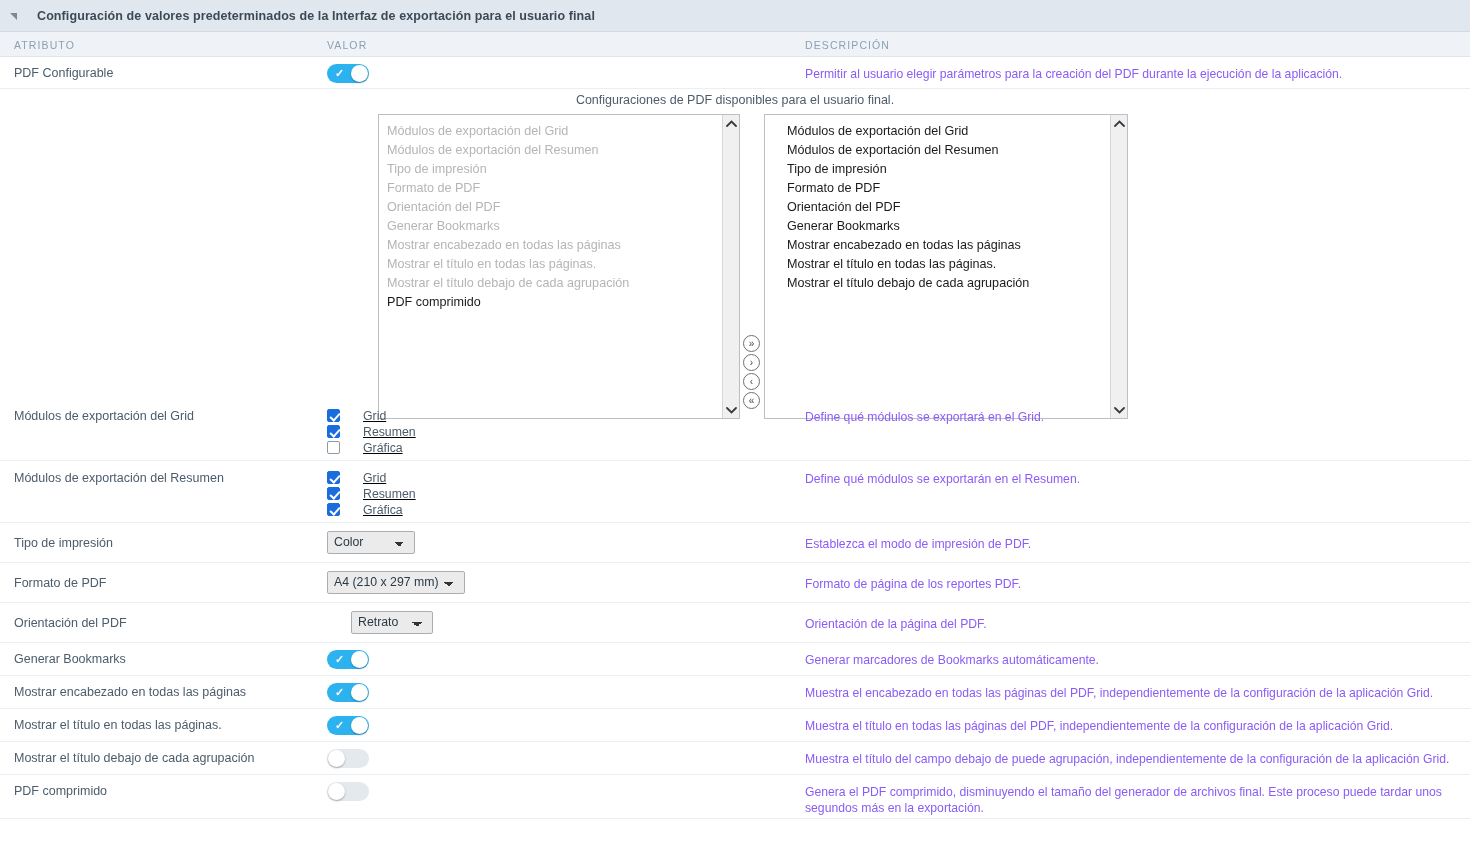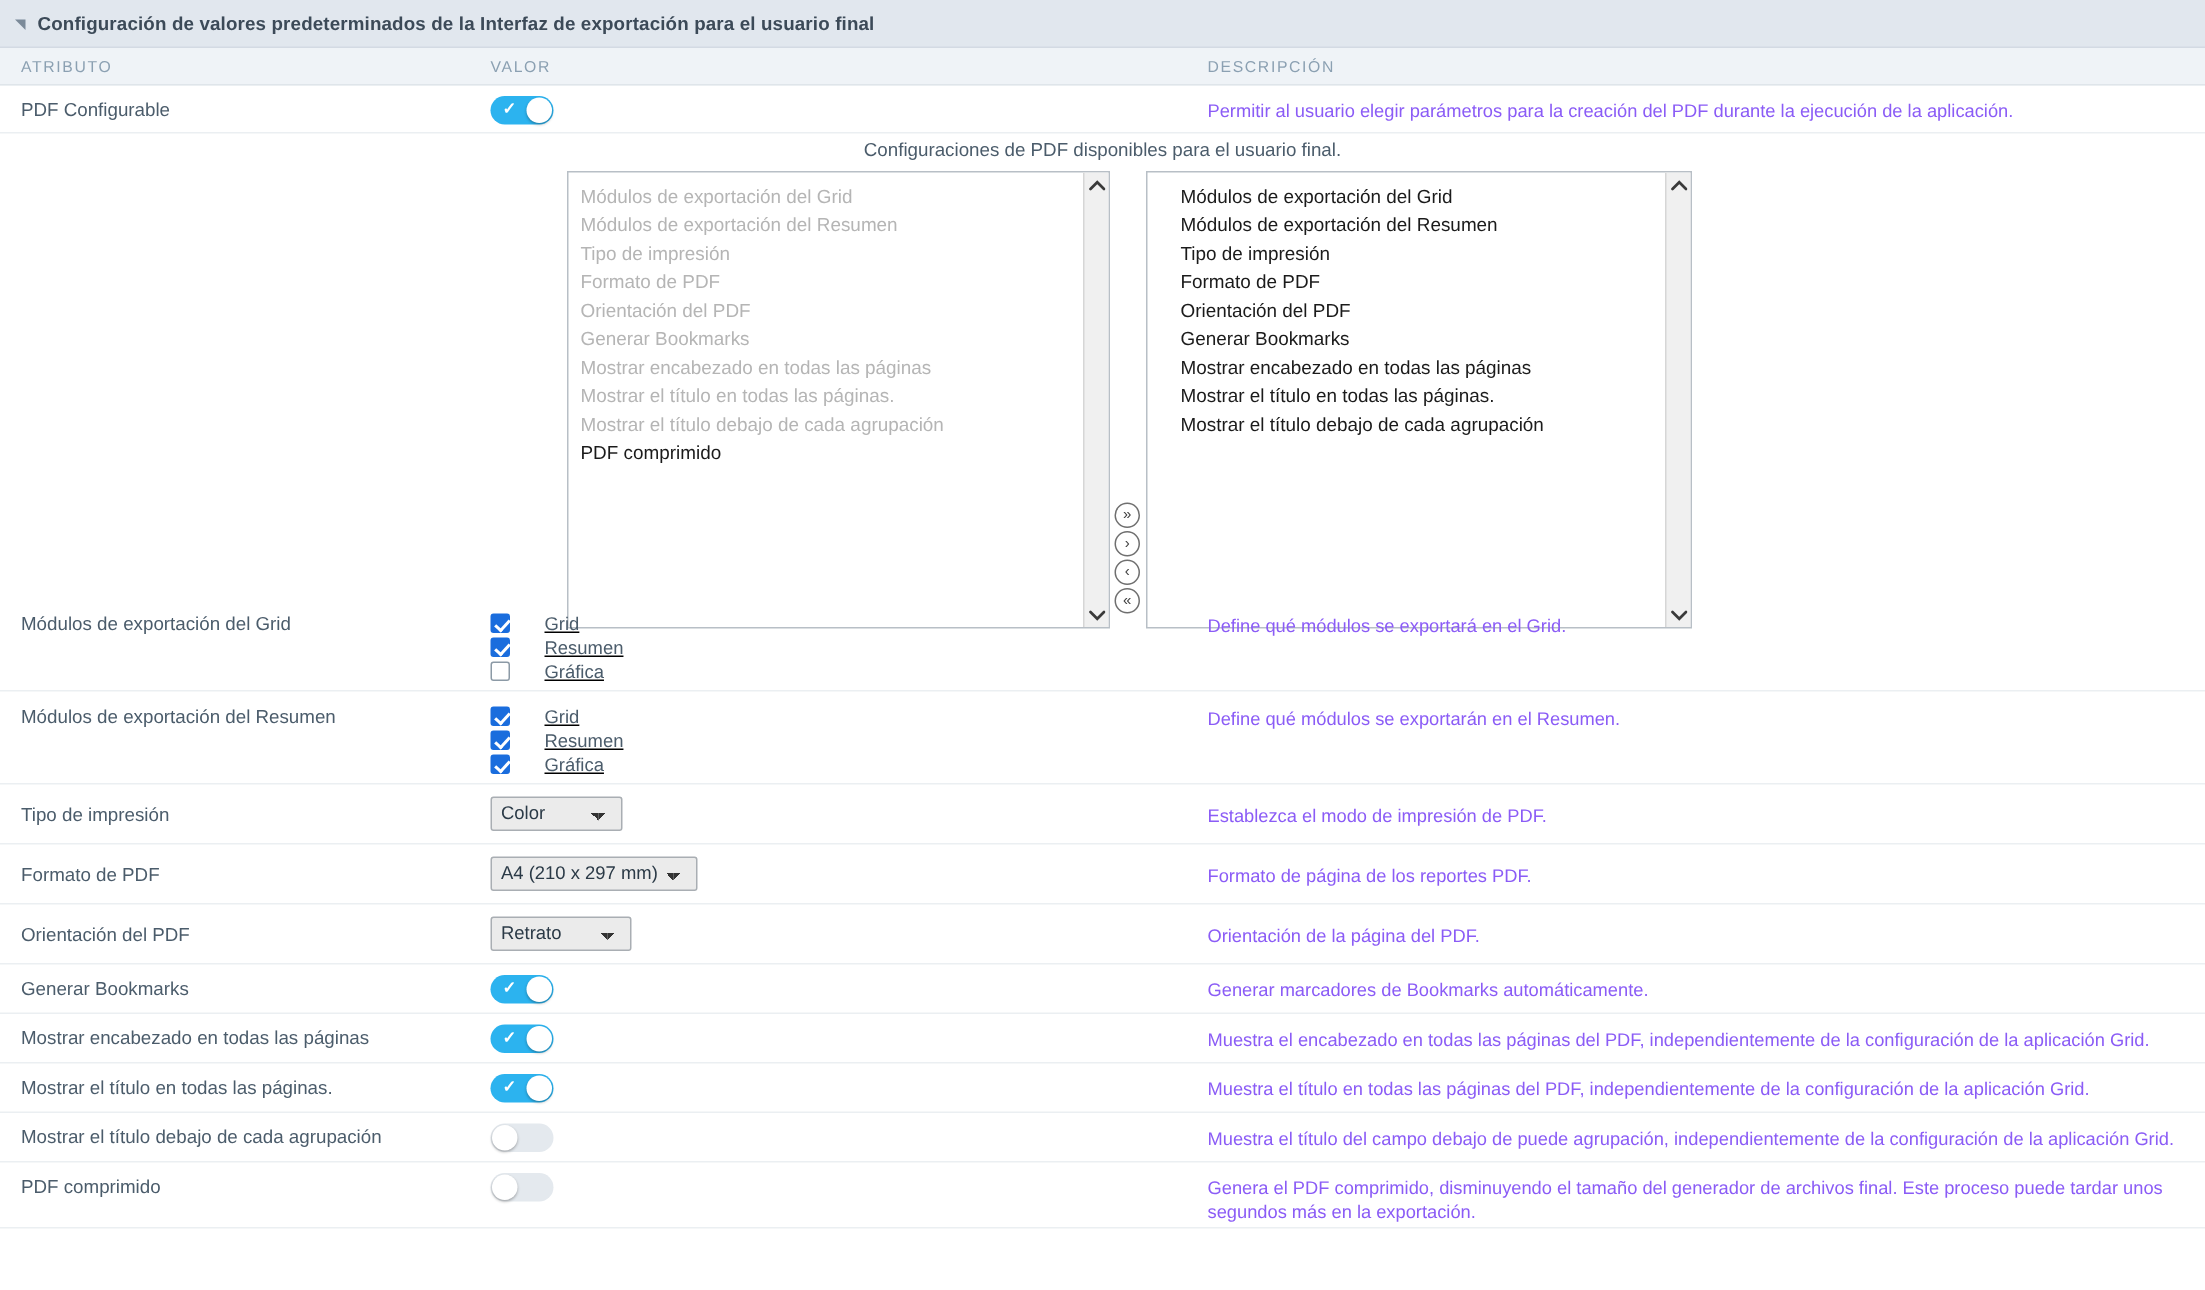--- a/index.html
+++ b/index.html
@@ -15,21 +15,21 @@
   .panel { width: 1470px; height: 860px; position: relative; overflow: hidden; background:#fff; }
 
   
   .titlebar {
     height: 32px;
     background: #e1e7ee;
     border-bottom: 1px solid #d3dae3;
     display: flex;
     align-items: center;
     padding-left: 10px;
-    gap: 8px;
+    gap: 20px;
   }
   .collapse-tri {
     width: 0; height: 0;
     border-left: 7px solid transparent;
     border-top: 7px solid #7b8a99;
     margin-top: 1px;
     flex: 0 0 auto;
   }
   .titlebar-text {
     font-size: 12.5px;
@@ -165,21 +165,21 @@
       linear-gradient(135deg, #333 50%, transparent 50%);
     background-position:
       calc(100% - 15px) 10px,
       calc(100% - 10px) 10px;
     background-size: 5px 5px, 5px 5px;
     background-repeat: no-repeat;
     cursor: pointer;
   }
   select.w-sm { width: 88px; }
   select.w-lg { width: 138px; }
-  select.w-md { width: 94px; }
+  select.w-md { width: 82px; margin-left: 24px; }
 
   
   .duallist-wrap { position: relative; height: 310px; }
   .duallist-caption {
     position: absolute;
     top: 4px;
     left: 0; right: 0;
     text-align: center;
     font-size: 12.5px;
     color: #4b5c6b;

